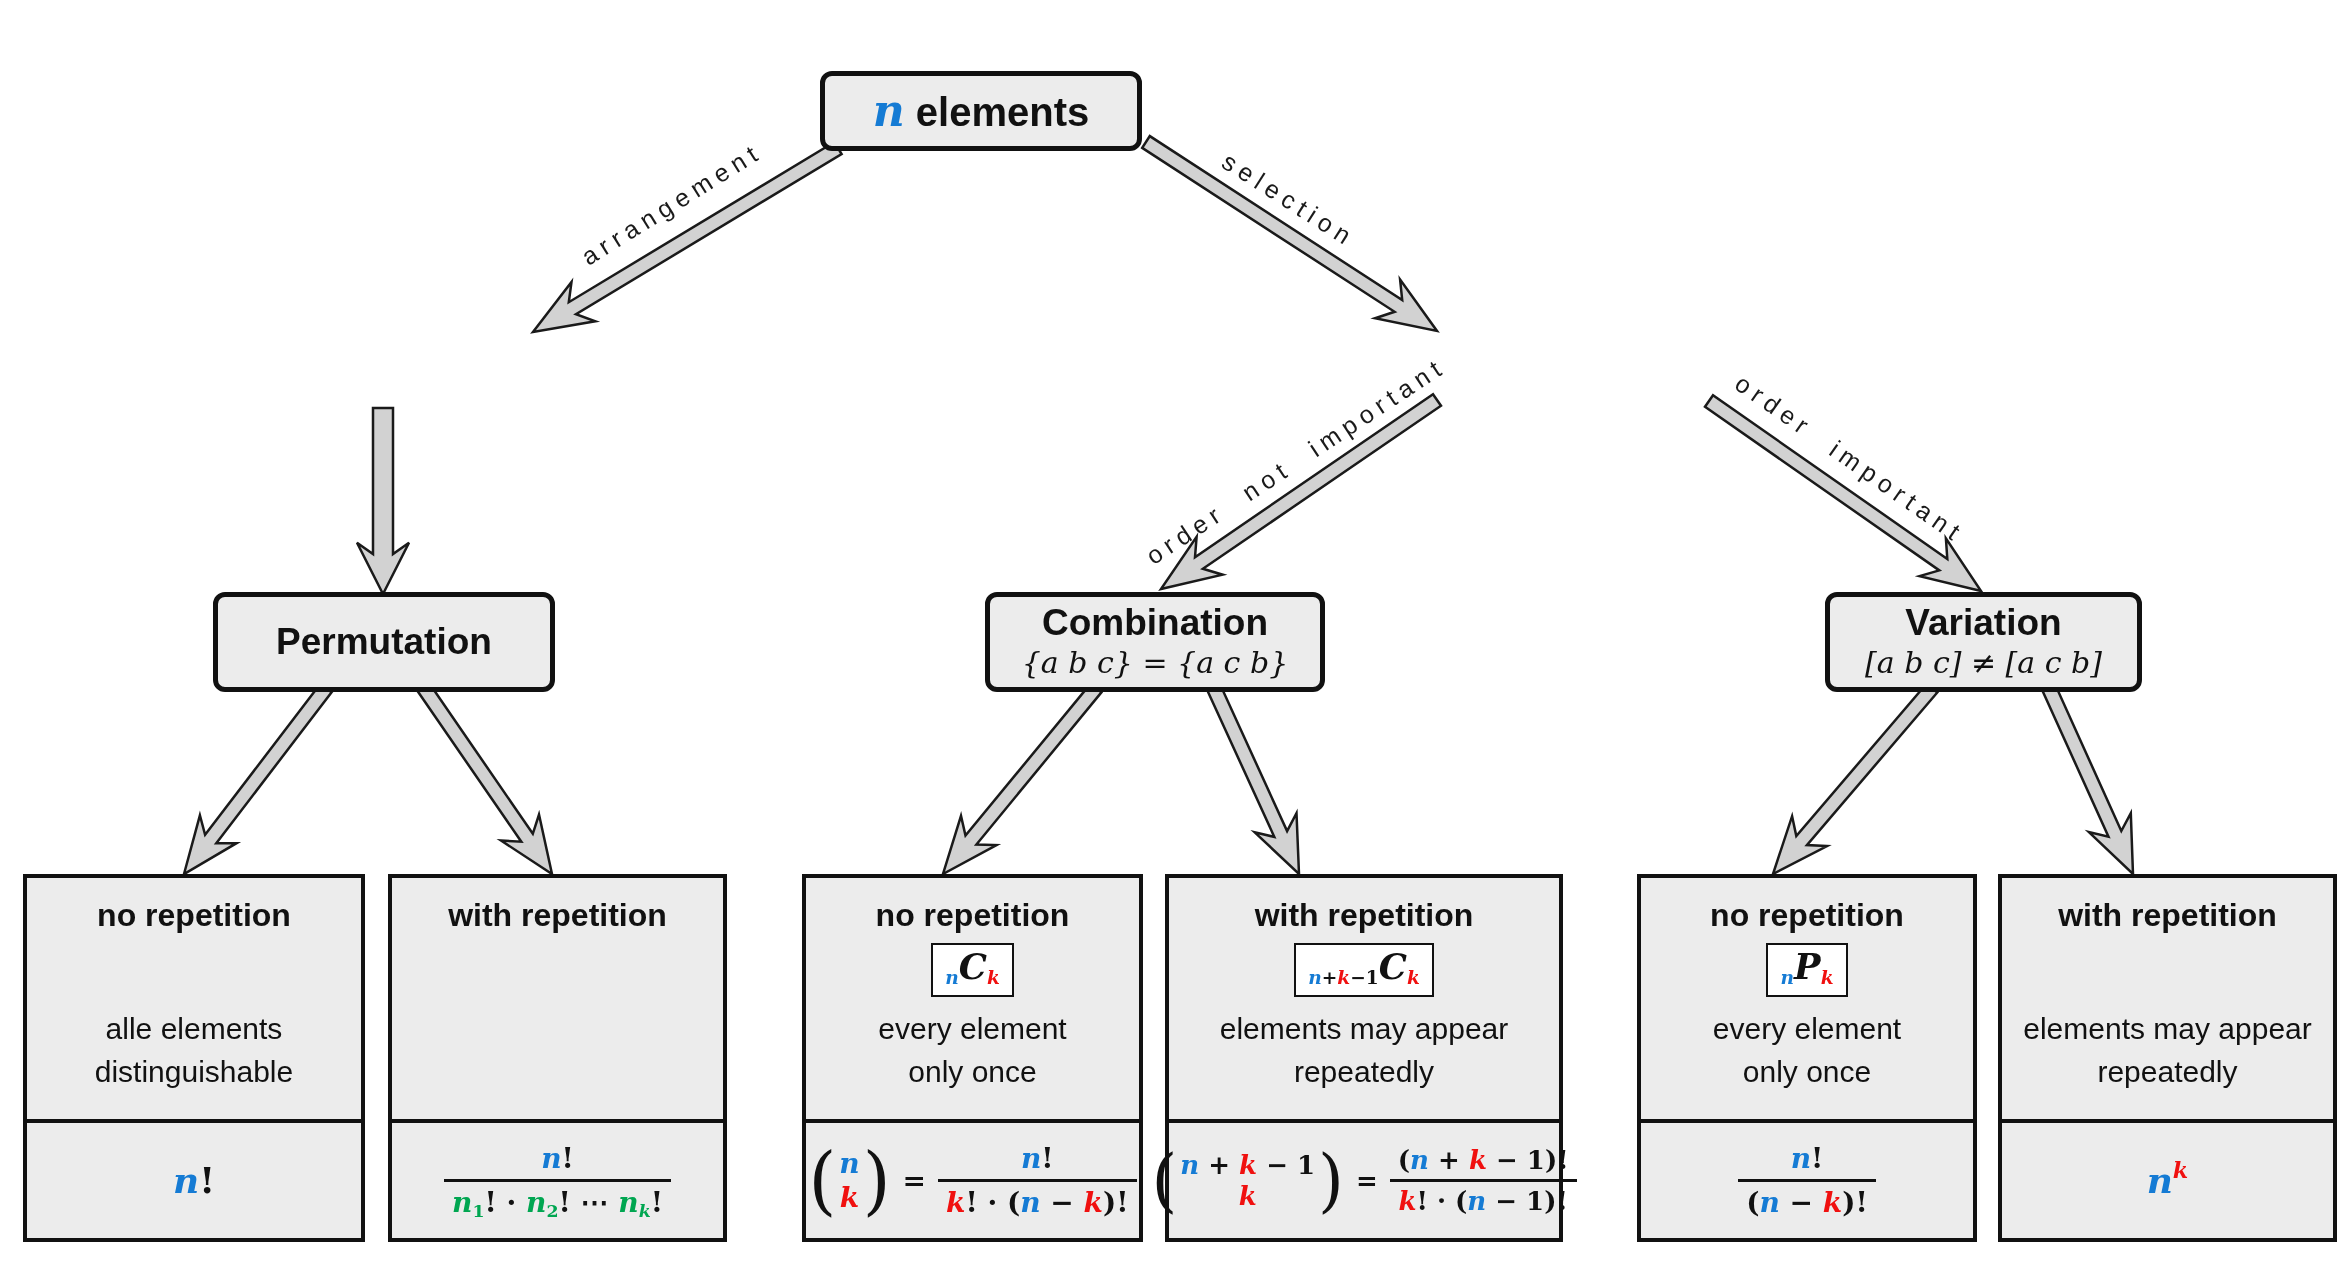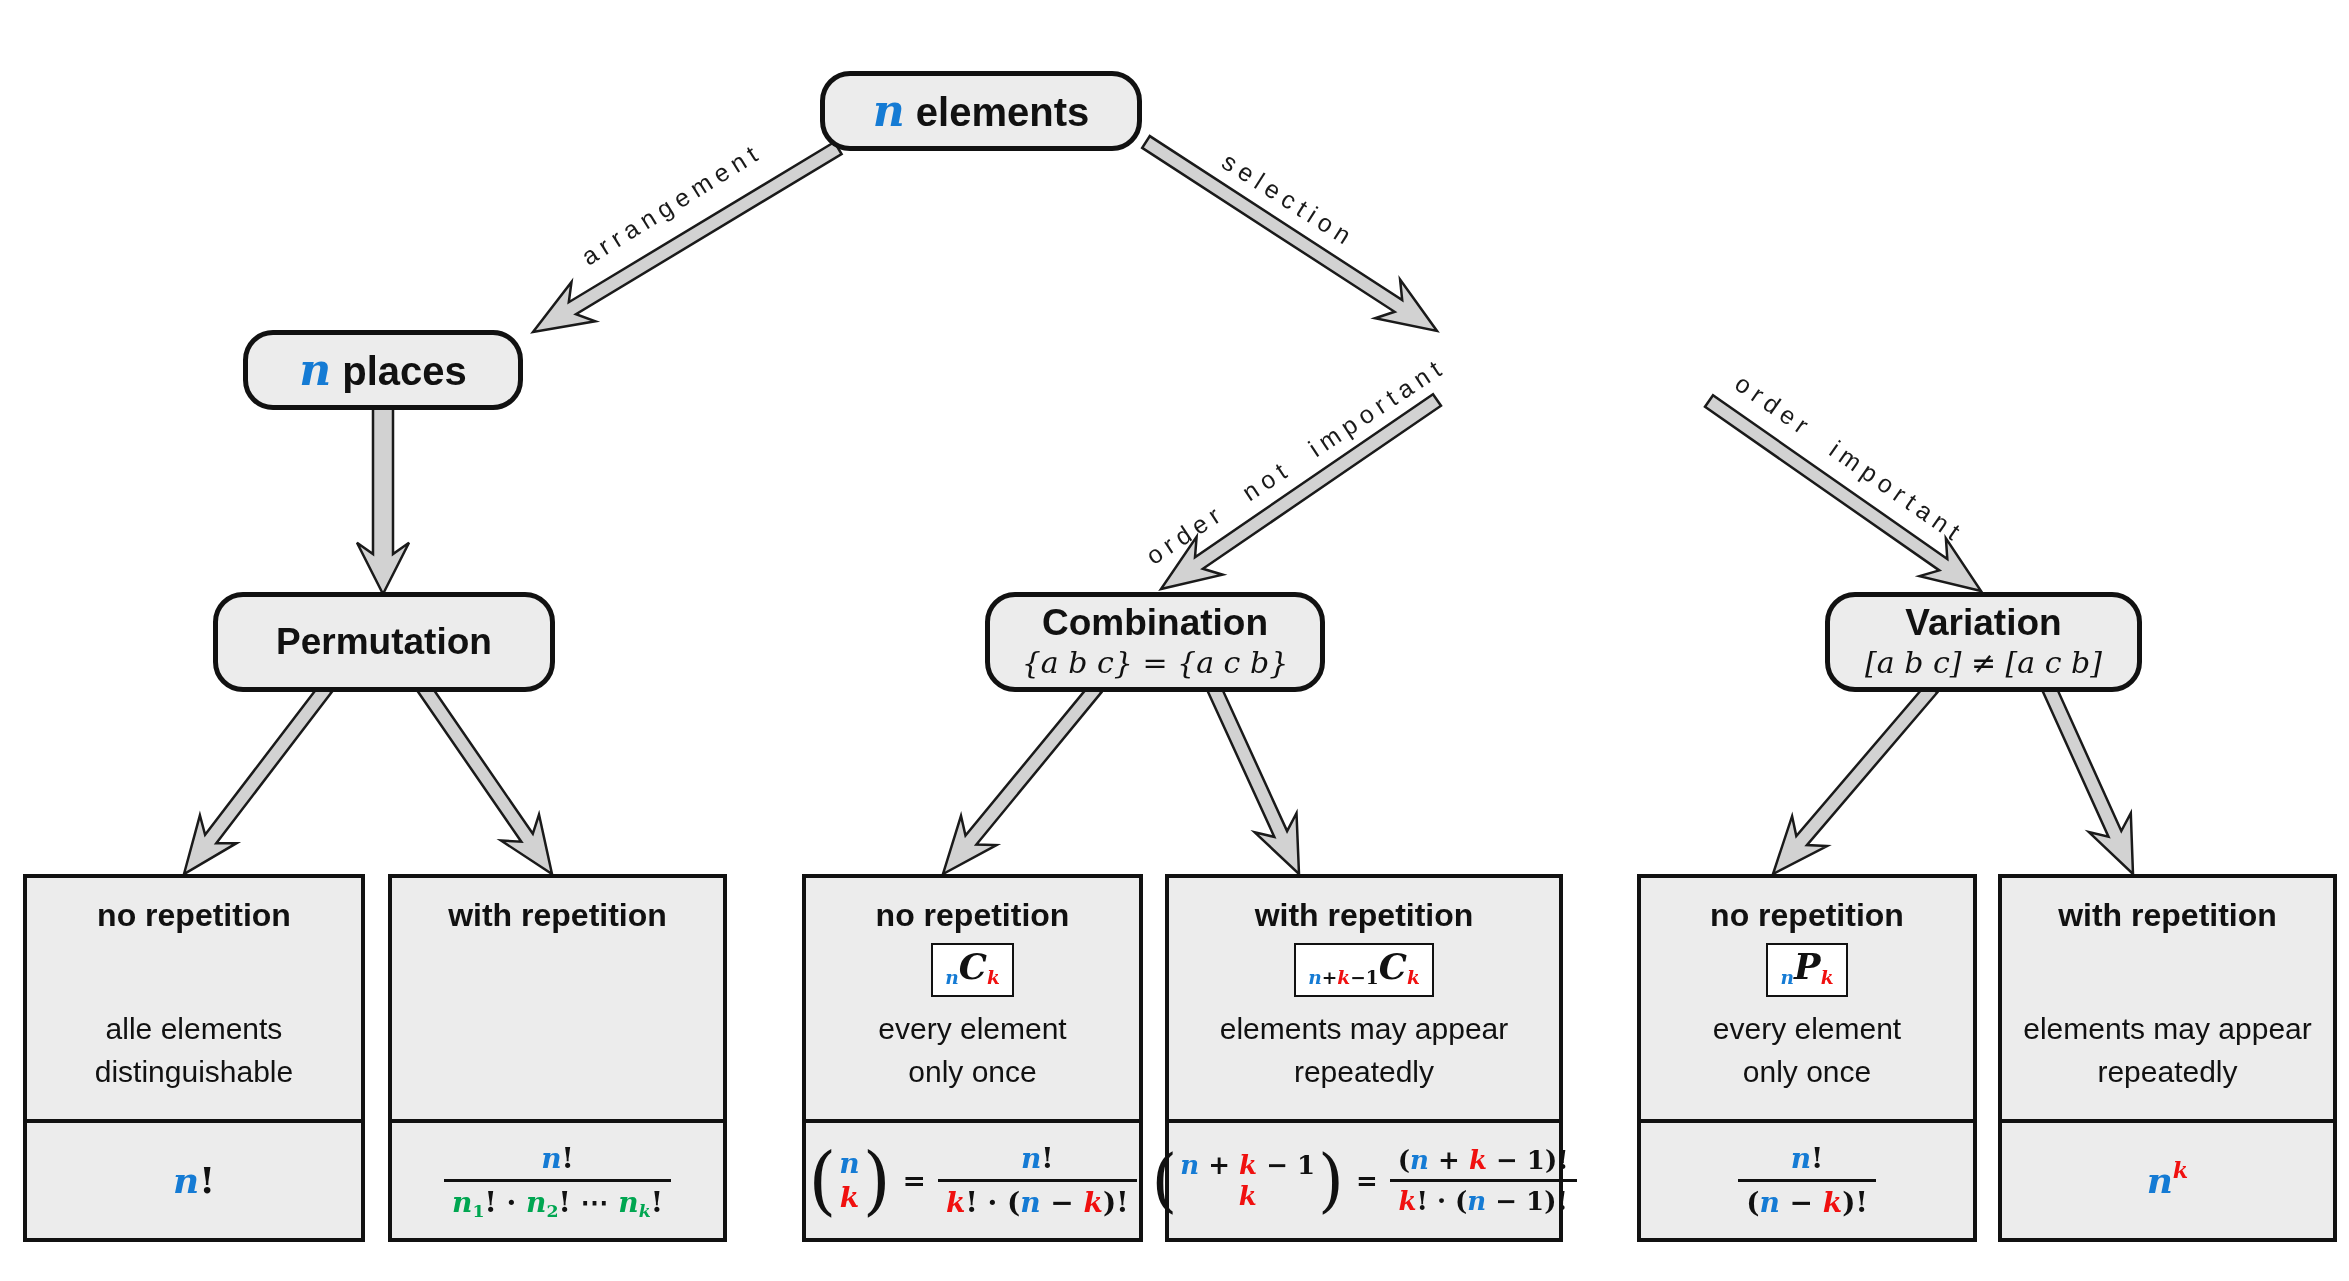--- a/index.html
+++ b/index.html
@@ -4,21 +4,21 @@
 <style>
   html,body{margin:0;padding:0;}
   body{background:var(--canvas-bg,#fff);}
   .canvas{position:relative;width:2349px;height:1281px;background:var(--canvas-bg,#fff);
           font-family:"Liberation Sans",sans-serif;color:var(--text,#111);overflow:hidden;}
   #arrows{position:absolute;left:0;top:0;z-index:0;}
   .arrow{fill:var(--arrow-fill,#d2d2d2);stroke:var(--arrow-stroke,#1a1a1a);stroke-width:2.5;stroke-linejoin:miter;}
 
   
   .node{position:absolute;z-index:2;box-sizing:border-box;background:var(--box-fill,#ececec);
-        border:5px solid var(--box-border,#111);border-radius:30px;
+        border:5px solid var(--box-border,#111);border-radius:12px;
         display:flex;flex-direction:column;align-items:center;justify-content:center;text-align:center;}
   .node-label{font-size:40px;font-weight:bold;line-height:1.05;}
   .node-title{font-size:37px;font-weight:bold;line-height:1.1;}
   .node-subtitle{font-family:"DejaVu Serif",serif;font-style:italic;font-size:30px;line-height:1.15;margin-top:2px;}
   .node-label .tk.it{font-size:1.1em;}
 
   
   .edge-label{position:absolute;z-index:1;font-size:25px;font-weight:500;letter-spacing:6px;word-spacing:14px;
               color:#1a1a1a;white-space:nowrap;transform-origin:center;}
 
@@ -77,23 +77,20 @@
 
   <div class="node" style="left:820px;top:71px;width:322px;height:80px">
     <span class="node-label"><span class="tk it c-blue">n</span><span class="tk sans c-black"> elements</span></span>
   </div>
 
   <div class="edge-label" style="left:672px;top:204px;transform:translate(-50%,-50%) rotate(-32deg)">arrangement</div>
   <div class="edge-label" style="left:1289px;top:200px;transform:translate(-50%,-50%) rotate(32.5deg)">selection</div>
   <div class="edge-label" style="left:1296px;top:461px;transform:translate(-50%,-50%) rotate(-33.5deg)">order not important</div>
   <div class="edge-label" style="left:1850px;top:459px;transform:translate(-50%,-50%) rotate(35deg)">order important</div>
 
-  <div class="node" style="left:243px;top:330px;width:280px;height:80px">
-    <span class="node-label"><span class="tk it c-blue">n</span><span class="tk sans c-black"> places</span></span>
-  </div>
 
   <div class="node" style="left:213px;top:592px;width:342px;height:100px">
     <span class="node-title">Permutation</span>
   </div>
   <div class="node" style="left:985px;top:592px;width:340px;height:100px">
     <span class="node-title">Combination</span>
     <span class="node-subtitle">{a b c} = {a c b}</span>
   </div>
   <div class="node" style="left:1825px;top:592px;width:317px;height:100px">
     <span class="node-title">Variation</span>

